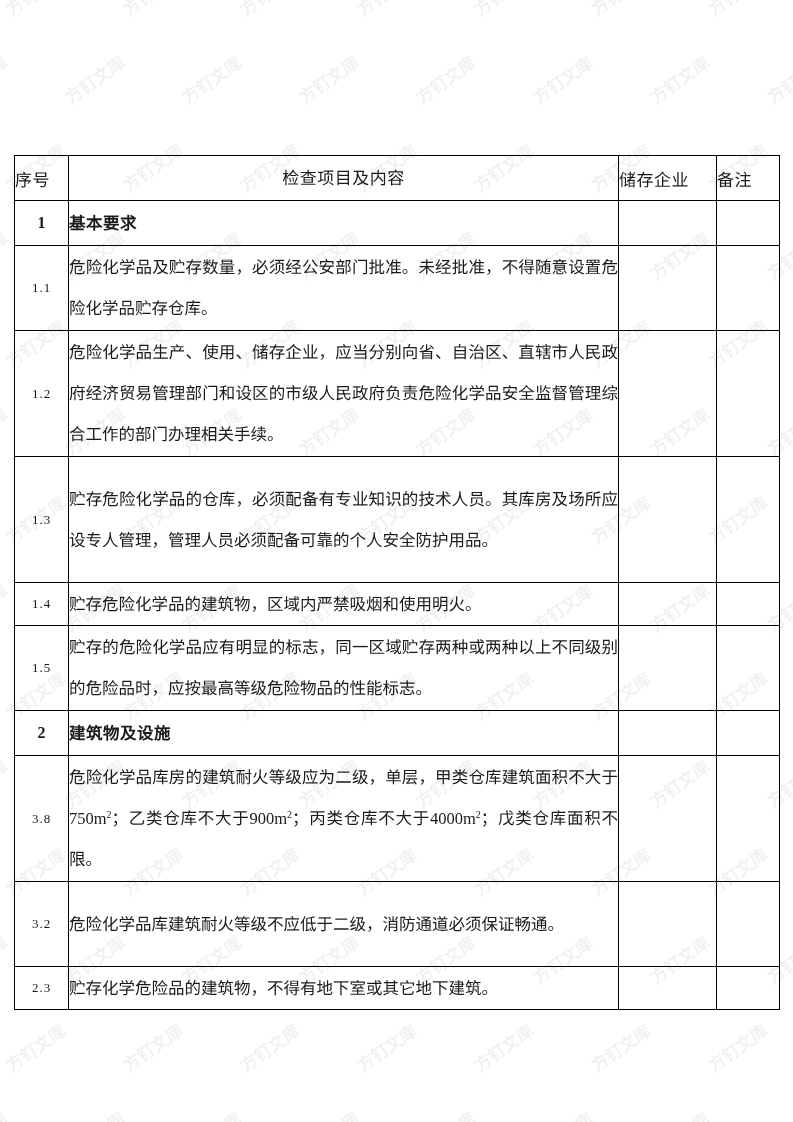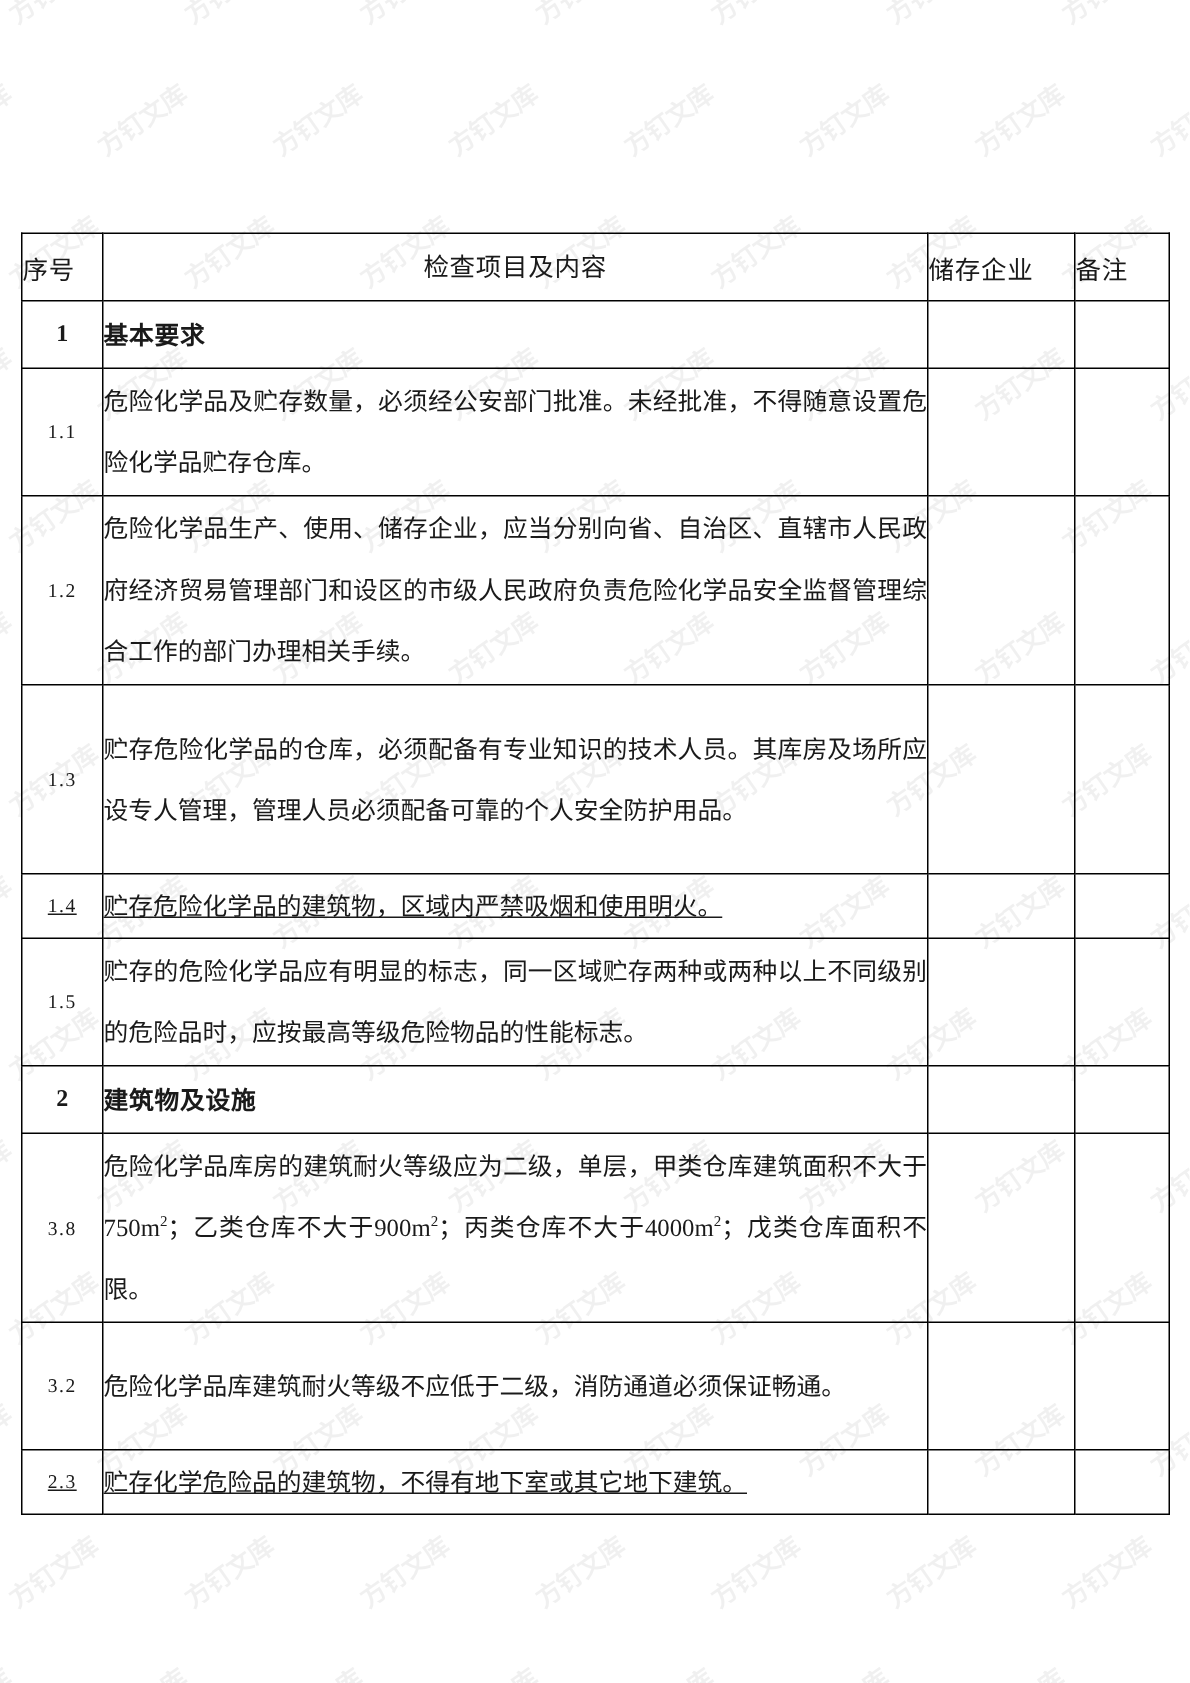--- a/index.html
+++ b/index.html
@@ -104,21 +104,21 @@
   }
   td.cell-item.section-title {
     font-weight: 700;
     letter-spacing: 0.5px;
   }
 
   td.cell-blank { }
 
   
   tr.r-section td { height: 44px; }
-  tr.r-h1  td { height: 42px; text-decoration: underline; }
+  tr.r-h1  td { height: 42px; }
   tr.r-h2  td { height: 84px; }
   tr.r-h3  td { height: 125px; }
 
   .sup {
     font-size: 10px;
     vertical-align: super;
     line-height: 0;
   }
   .unit {
     font-family: "Liberation Serif", "DejaVu Serif", serif;

